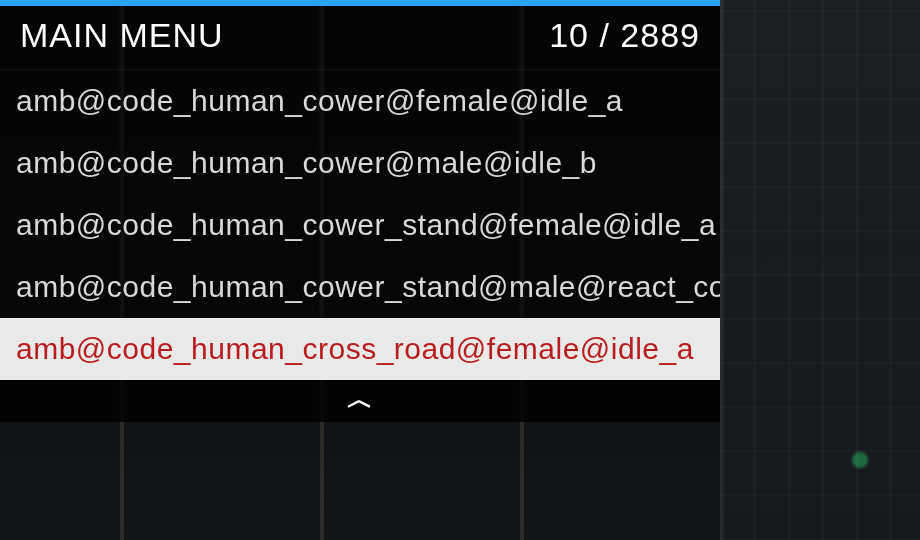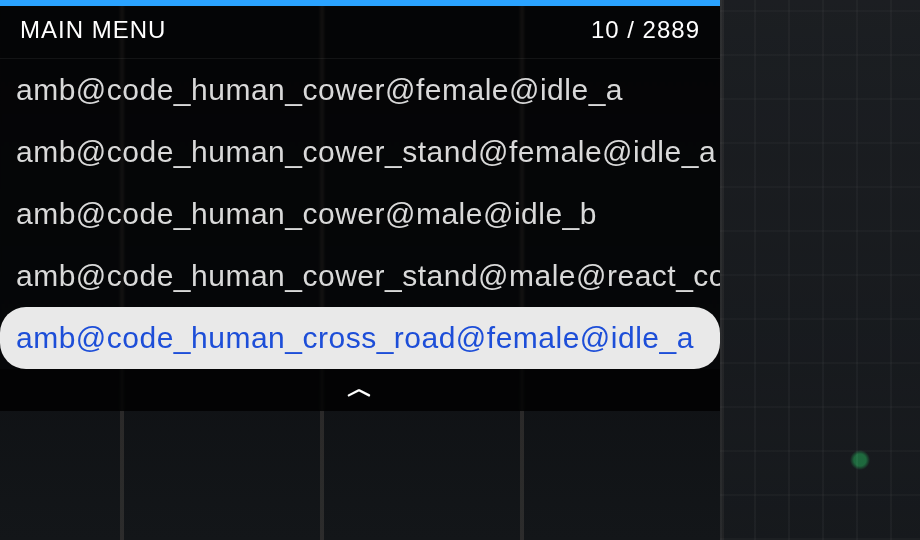--- a/index.html
+++ b/index.html
@@ -12,37 +12,37 @@
   }
   .menu{
     position:absolute;left:0;top:0;width:720px;
     background:rgba(0,0,0,0.55);
     backdrop-filter:blur(1px);
   }
   .topbar{height:6px;background:#2aa3ff;}
   .header{
     display:flex;justify-content:space-between;align-items:center;
     padding:10px 20px 14px 20px;
-    color:#ffffff;font-size:24px;letter-spacing:1px;
+    color:#ffffff;font-size:34px;letter-spacing:1px;
     border-bottom:1px solid rgba(255,255,255,0.06);
   }
   .header .title{font-weight:400;}
   .header .counter{font-weight:400;}
   .items{}
   .item{
     padding:14px 16px;
     color:#d9d9d9;
     font-size:30px;
     font-weight:300;
     white-space:nowrap;overflow:hidden;
     font-family:"Segoe UI Light","Segoe UI",Arial,sans-serif;
     letter-spacing:.5px;
   }
   .item.selected{
-    background:#e9e9e9;color:#1d4ed8;border-radius:26px;
+    background:#e9e9e9;color:#b91c1c;
   }
   .scroll-arrow{
     text-align:center;color:#ffffff;font-size:26px;line-height:30px;
     padding:4px 0 8px 0;font-weight:bold;
     background:rgba(0,0,0,0.55);
   }
   
   .bg-windows{
     position:absolute;left:720px;top:0;width:200px;height:540px;
     background:
@@ -61,21 +61,21 @@
   <div class="menu">
     <div class="topbar"></div>
 
     <div class="header">
       <span class="title">MAIN MENU</span>
       <span class="counter">10 / 2889</span>
     </div>
 
     <div class="items">
       <div class="item">amb@code_human_cower@female@idle_a</div>
+      <div class="item">amb@code_human_cower@male@idle_b</div>
       <div class="item">amb@code_human_cower_stand@female@idle_a</div>
-      <div class="item">amb@code_human_cower@male@idle_b</div>
       <div class="item">amb@code_human_cower_stand@male@react_cow</div>
       <div class="item selected">amb@code_human_cross_road@female@idle_a</div>
     </div>
 
     <div class="scroll-arrow">︿</div>
   </div>
 </div>
 
 </body></html>

